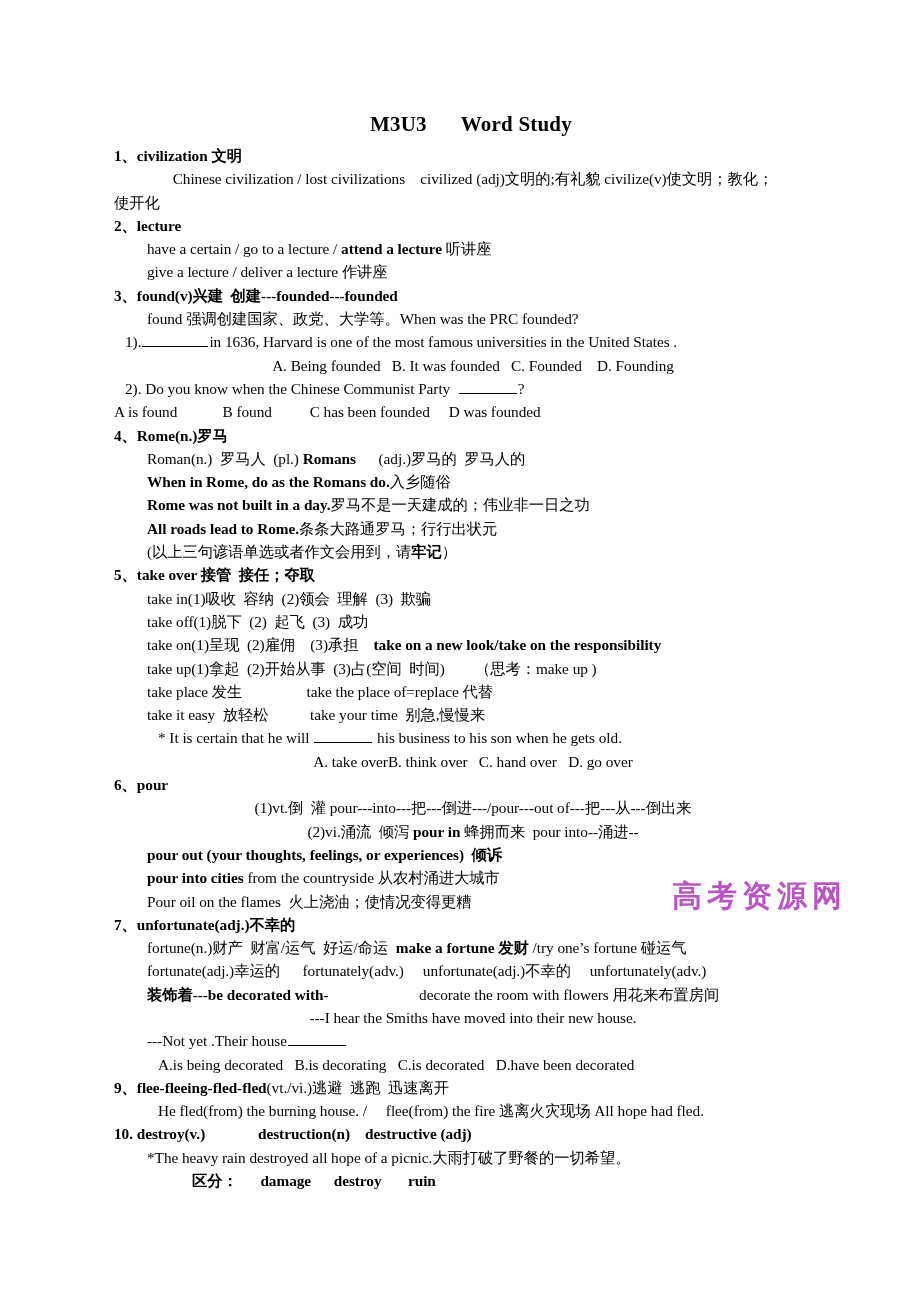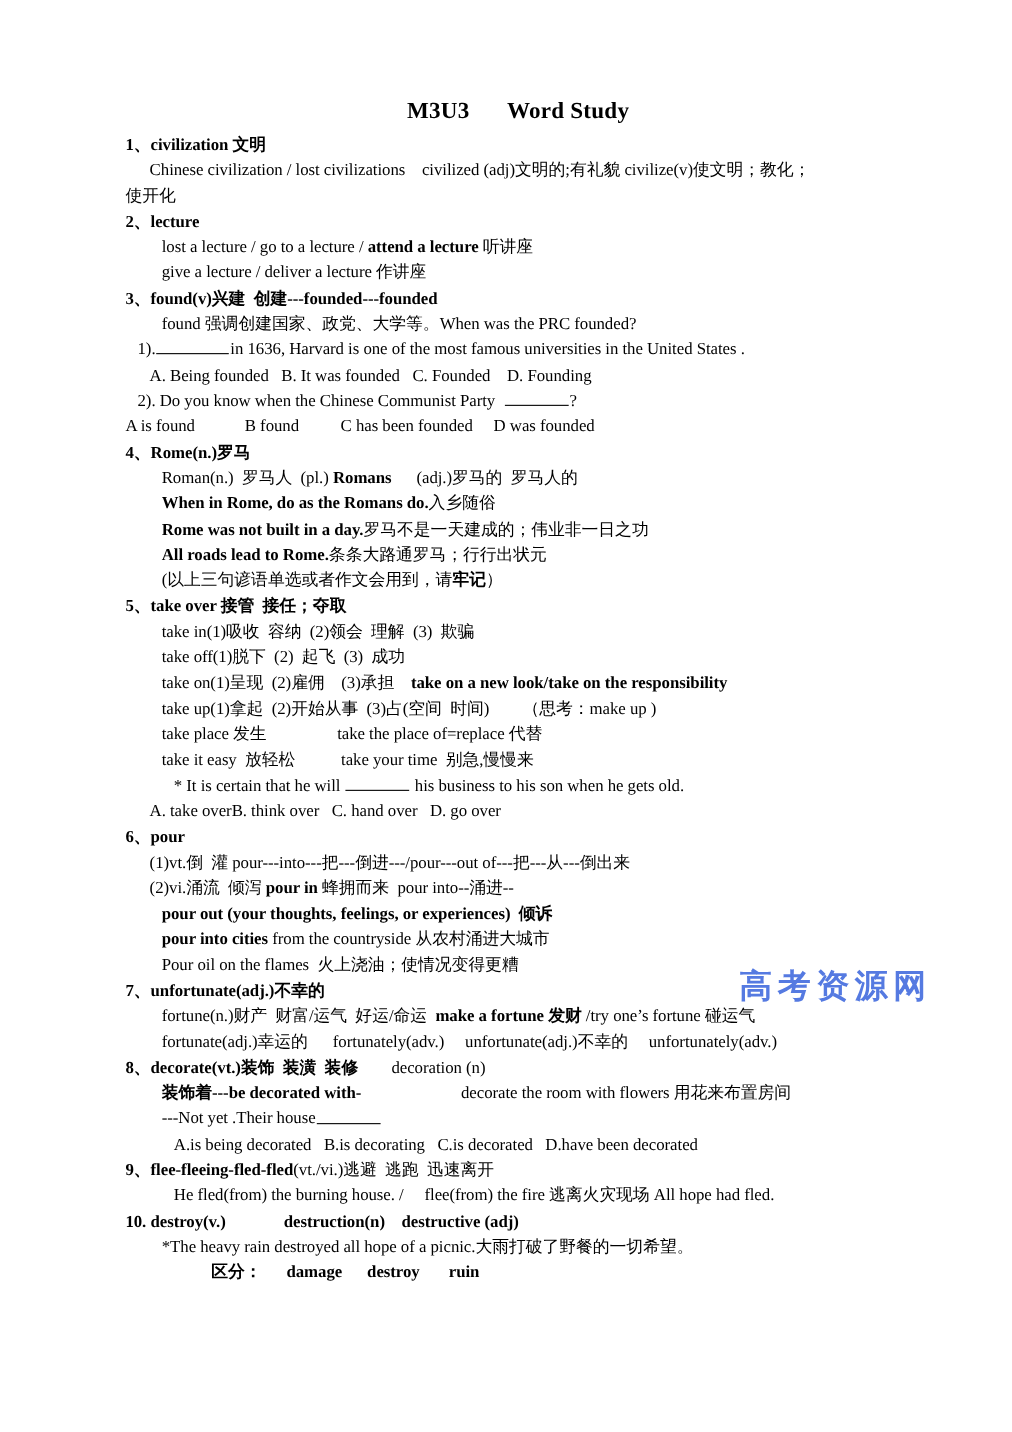--- a/index.html
+++ b/index.html
@@ -16,21 +16,21 @@
     position: relative;
     width: 920px;
     height: 1302px;
     background: #ffffff;
     overflow: hidden;
     box-sizing: border-box;
   }
   .content {
     position: absolute;
     left: 112px;
-    top: 88px;
+    top: 112px;
     width: 700px;
   }
   .doc-title {
     text-align: center;
     font-weight: bold;
     font-size: 21px;
     letter-spacing: 0.2px;
     margin: 0 0 8px 0;
     padding-left: 18px;
   }
@@ -39,21 +39,21 @@
   .ln {
     font-size: 15.3px;
     line-height: 21.3px;
     white-space: pre-wrap;
     margin: 2px;
     letter-spacing: -0.05px;
   }
   .b { font-weight: bold; }
   .i0 { padding-left: 0px; }
   .i1 { padding-left: 11px; }
-  .i2 { padding-left: 22px; }
+  .i2 { padding-left: 22px; text-align: center; }
   .i3 { padding-left: 33px; }
   .i4 { padding-left: 44px; }
   .i6 { padding-left: 78px; }
   .blank-m {
     display: inline-block;
     border-bottom: 1px solid #000;
     width: 58px;
     height: 0.92em;
     vertical-align: baseline;
     margin: 0 1px;
@@ -66,21 +66,21 @@
     vertical-align: baseline;
     margin: 0 1px;
   }
 
   .watermark {
     position: absolute;
     left: 672px;
     top: 876px;
     font-size: 30px;
     letter-spacing: 5px;
-    color: #1d4ed8;
+    color: #a21caf;
     opacity: 0.75;
     font-weight: bold;
     font-family: "DejaVu Sans", sans-serif;
     pointer-events: none;
     user-select: none;
     white-space: nowrap;
     text-align: center;
   }
 </style>
 </head>
@@ -90,21 +90,21 @@
 
   <div class="watermark">高考资源网</div>
 
   <div class="content">
     <div class="doc-title"><span>M3U3</span><span class="ttl-gap"></span><span>Word Study</span></div>
     <div id="entries-host">
         <div class="ln i0"><span class="b">1、</span><span class="b">civilization 文明</span></div>
         <div class="ln i2"><span>Chinese civilization / lost civilizations    civilized (adj)文明的;有礼貌 civilize(v)使文明；教化；</span></div>
         <div class="ln i0"><span>使开化</span></div>
         <div class="ln i0"><span class="b">2、</span><span class="b">lecture</span></div>
-        <div class="ln i3"><span>lost a lecture / go to a lecture / </span><span class="b">attend a lecture</span><span> 听讲座</span></div>
+        <div class="ln i3"><span>have a certain / go to a lecture / </span><span class="b">attend a lecture</span><span> 听讲座</span></div>
         <div class="ln i3"><span>give a lecture / deliver a lecture 作讲座</span></div>
         <div class="ln i0"><span class="b">3、</span><span class="b">found(v)兴建  创建---founded---founded</span></div>
         <div class="ln i3"><span>found 强调创建国家、政党、大学等。When was the PRC founded?</span></div>
         <div class="ln i1"><span>1).</span><span class="blank-l"></span><span>in 1636, Harvard is one of the most famous universities in the United States .</span></div>
         <div class="ln i2"><span>A. Being founded   B. It was founded   C. Founded    D. Founding</span></div>
         <div class="ln i1"><span>2). Do you know when the Chinese Communist Party  </span><span class="blank-m"></span><span>?</span></div>
         <div class="ln i0"><span>A is found            B found          C has been founded     D was founded</span></div>
         <div class="ln i0"><span class="b">4、</span><span class="b">Rome(n.)罗马</span></div>
         <div class="ln i3"><span>Roman(n.)  罗马人  (pl.) </span><span class="b">Romans</span><span>      (adj.)罗马的  罗马人的</span></div>
         <div class="ln i3"><span class="b">When in Rome, do as the Romans do.</span><span>入乡随俗</span></div>
@@ -122,22 +122,22 @@
         <div class="ln i2"><span>A. take overB. think over   C. hand over   D. go over</span></div>
         <div class="ln i0"><span class="b">6、</span><span class="b">pour</span></div>
         <div class="ln i2"><span>(1)vt.倒  灌 pour---into---把---倒进---/pour---out of---把---从---倒出来</span></div>
         <div class="ln i2"><span>(2)vi.涌流  倾泻 </span><span class="b">pour in</span><span> 蜂拥而来  pour into--涌进--</span></div>
         <div class="ln i3"><span class="b">pour out (your thoughts, feelings, or experiences)  倾诉</span></div>
         <div class="ln i3"><span class="b">pour into cities</span><span> from the countryside 从农村涌进大城市</span></div>
         <div class="ln i3"><span>Pour oil on the flames  火上浇油；使情况变得更糟</span></div>
         <div class="ln i0"><span class="b">7、</span><span class="b">unfortunate(adj.)不幸的</span></div>
         <div class="ln i3"><span>fortune(n.)财产  财富/运气  好运/命运  </span><span class="b">make a fortune 发财</span><span> /try one’s fortune 碰运气</span></div>
         <div class="ln i3"><span>fortunate(adj.)幸运的      fortunately(adv.)     unfortunate(adj.)不幸的     unfortunately(adv.)</span></div>
-        <div class="ln i0"><span class="b">8、</span><span class="b">decorate(vt.)装饰  装潢  装修</span><span>        decoration (n)</span></div>
         <div class="ln i3"><span class="b">装饰着---be decorated with-</span><span>                        decorate the room with flowers 用花来布置房间</span></div>
+        <div class="ln i2"><span>---I hear the Smiths have moved into their new house.</span></div>
         <div class="ln i3"><span>---Not yet .Their house</span><span class="blank-m"></span></div>
         <div class="ln i4"><span>A.is being decorated   B.is decorating   C.is decorated   D.have been decorated</span></div>
         <div class="ln i0"><span class="b">9、</span><span class="b">flee-fleeing-fled-fled</span><span>(vt./vi.)逃避  逃跑  迅速离开</span></div>
         <div class="ln i4"><span>He fled(from) the burning house. /     flee(from) the fire 逃离火灾现场 All hope had fled.</span></div>
         <div class="ln i0"><span class="b">10. </span><span class="b">destroy(v.)              destruction(n)    destructive (adj)</span></div>
         <div class="ln i3"><span>*The heavy rain destroyed all hope of a picnic.大雨打破了野餐的一切希望。</span></div>
         <div class="ln i6"><span class="b">区分：      damage      destroy       ruin</span></div>
       </div>
   </div>
 

